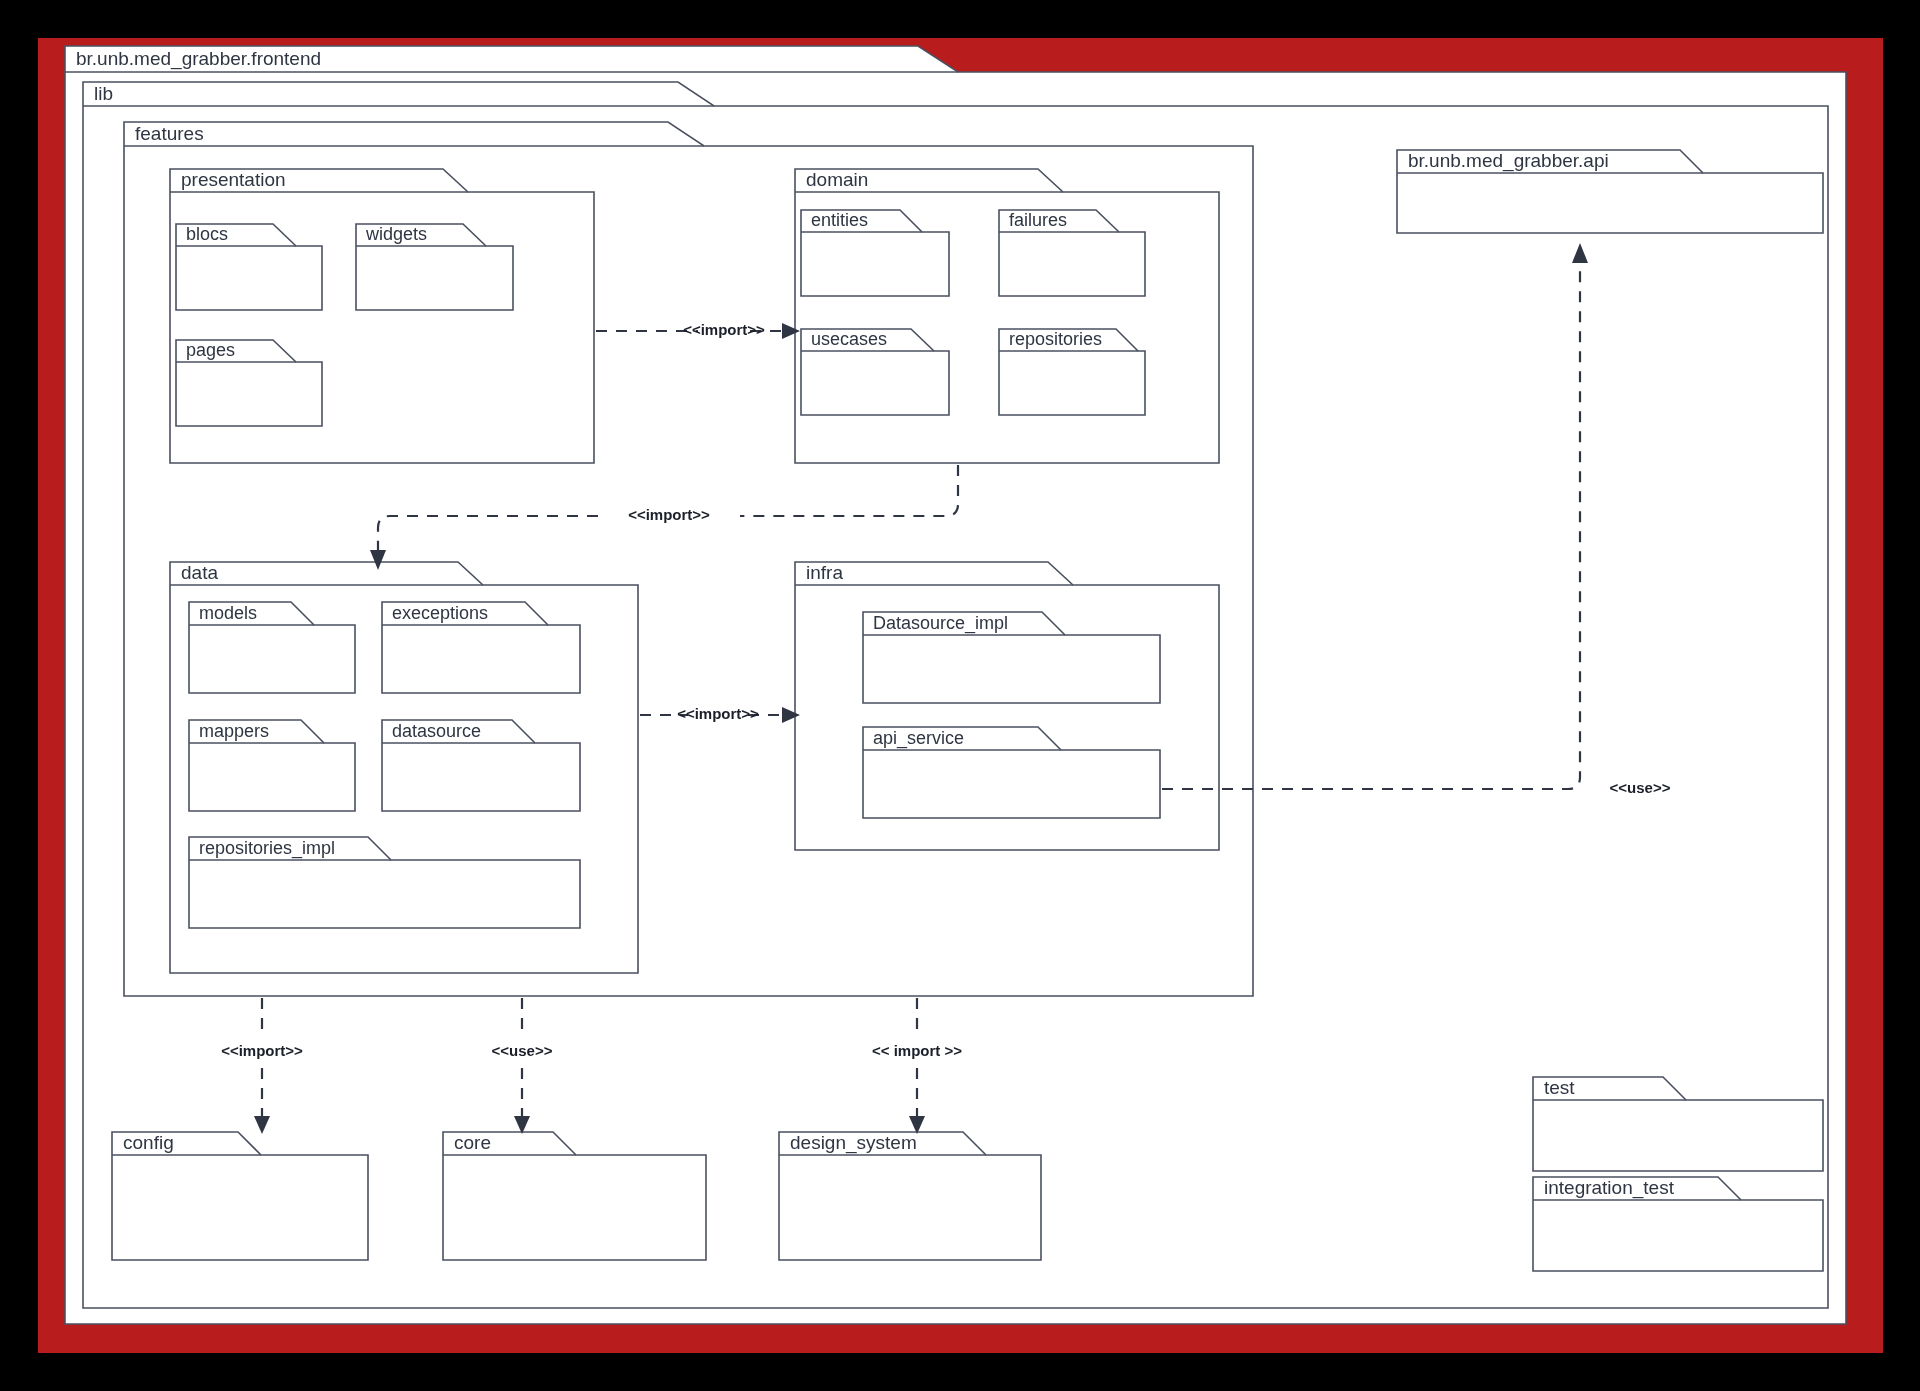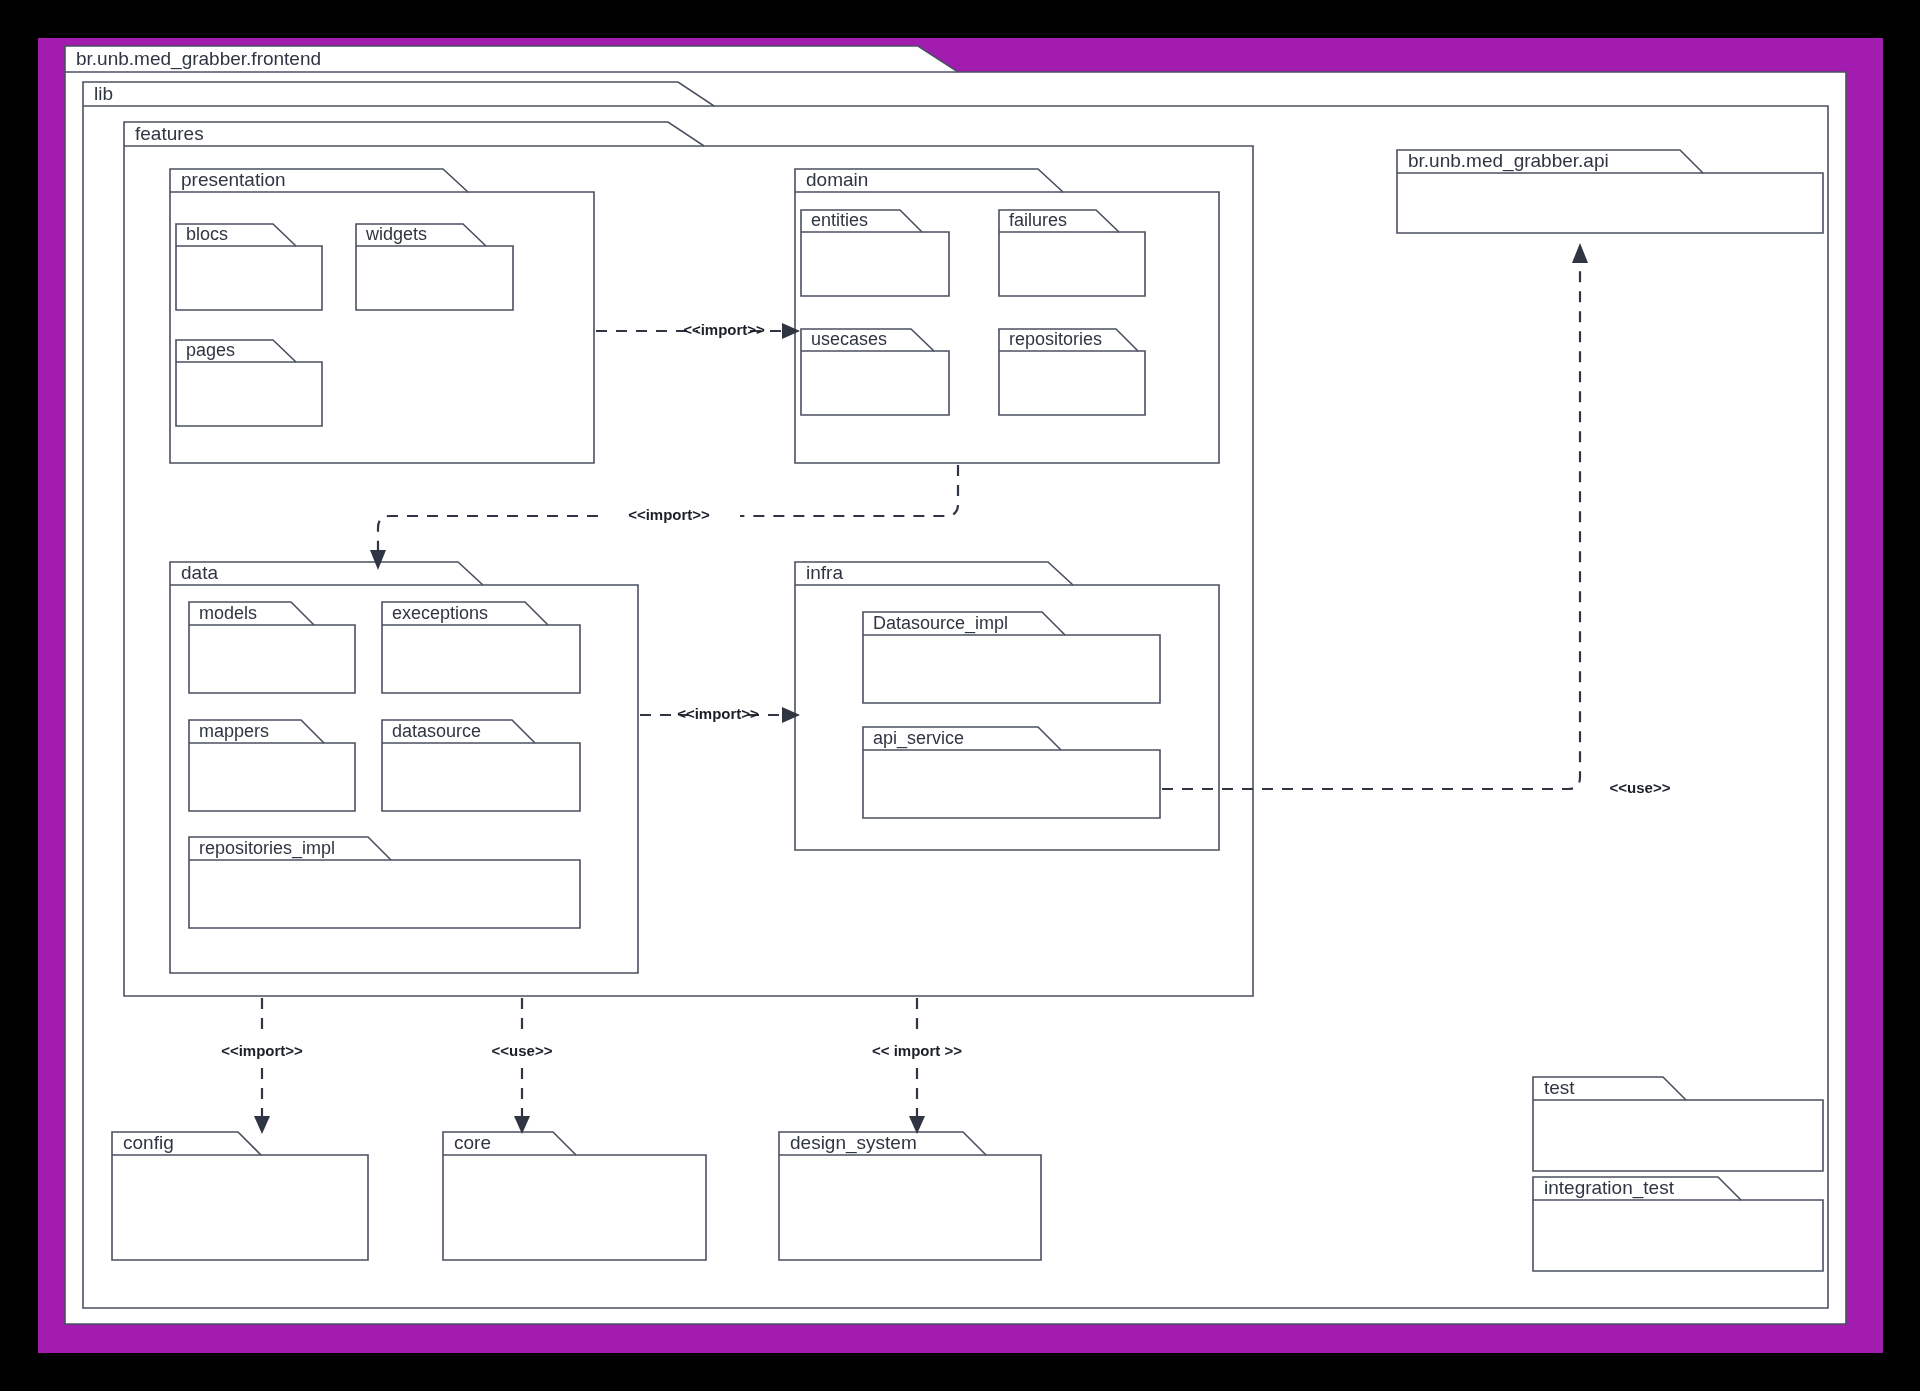--- a/index.html
+++ b/index.html
@@ -11,21 +11,21 @@
   }
   #stage {
     position: relative;
     width: 1920px; height: 1391px;
     background: #000000;
   }
   #canvas {
     position: absolute;
     left: 38px; top: 38px;
     width: 1845px; height: 1315px;
-    background: #a21caf;
+    background: #b91c1c;
   }
   svg#diagram { display: block; }
   .pkg-fill { fill: #ffffff; }
   .pkg-stroke { stroke: #4a5060; stroke-width: 1.6; fill: none; }
   .pkg-label {
     font-family: "Liberation Sans", sans-serif;
     fill: #2f3542;
     dominant-baseline: middle;
   }
   .edge {

